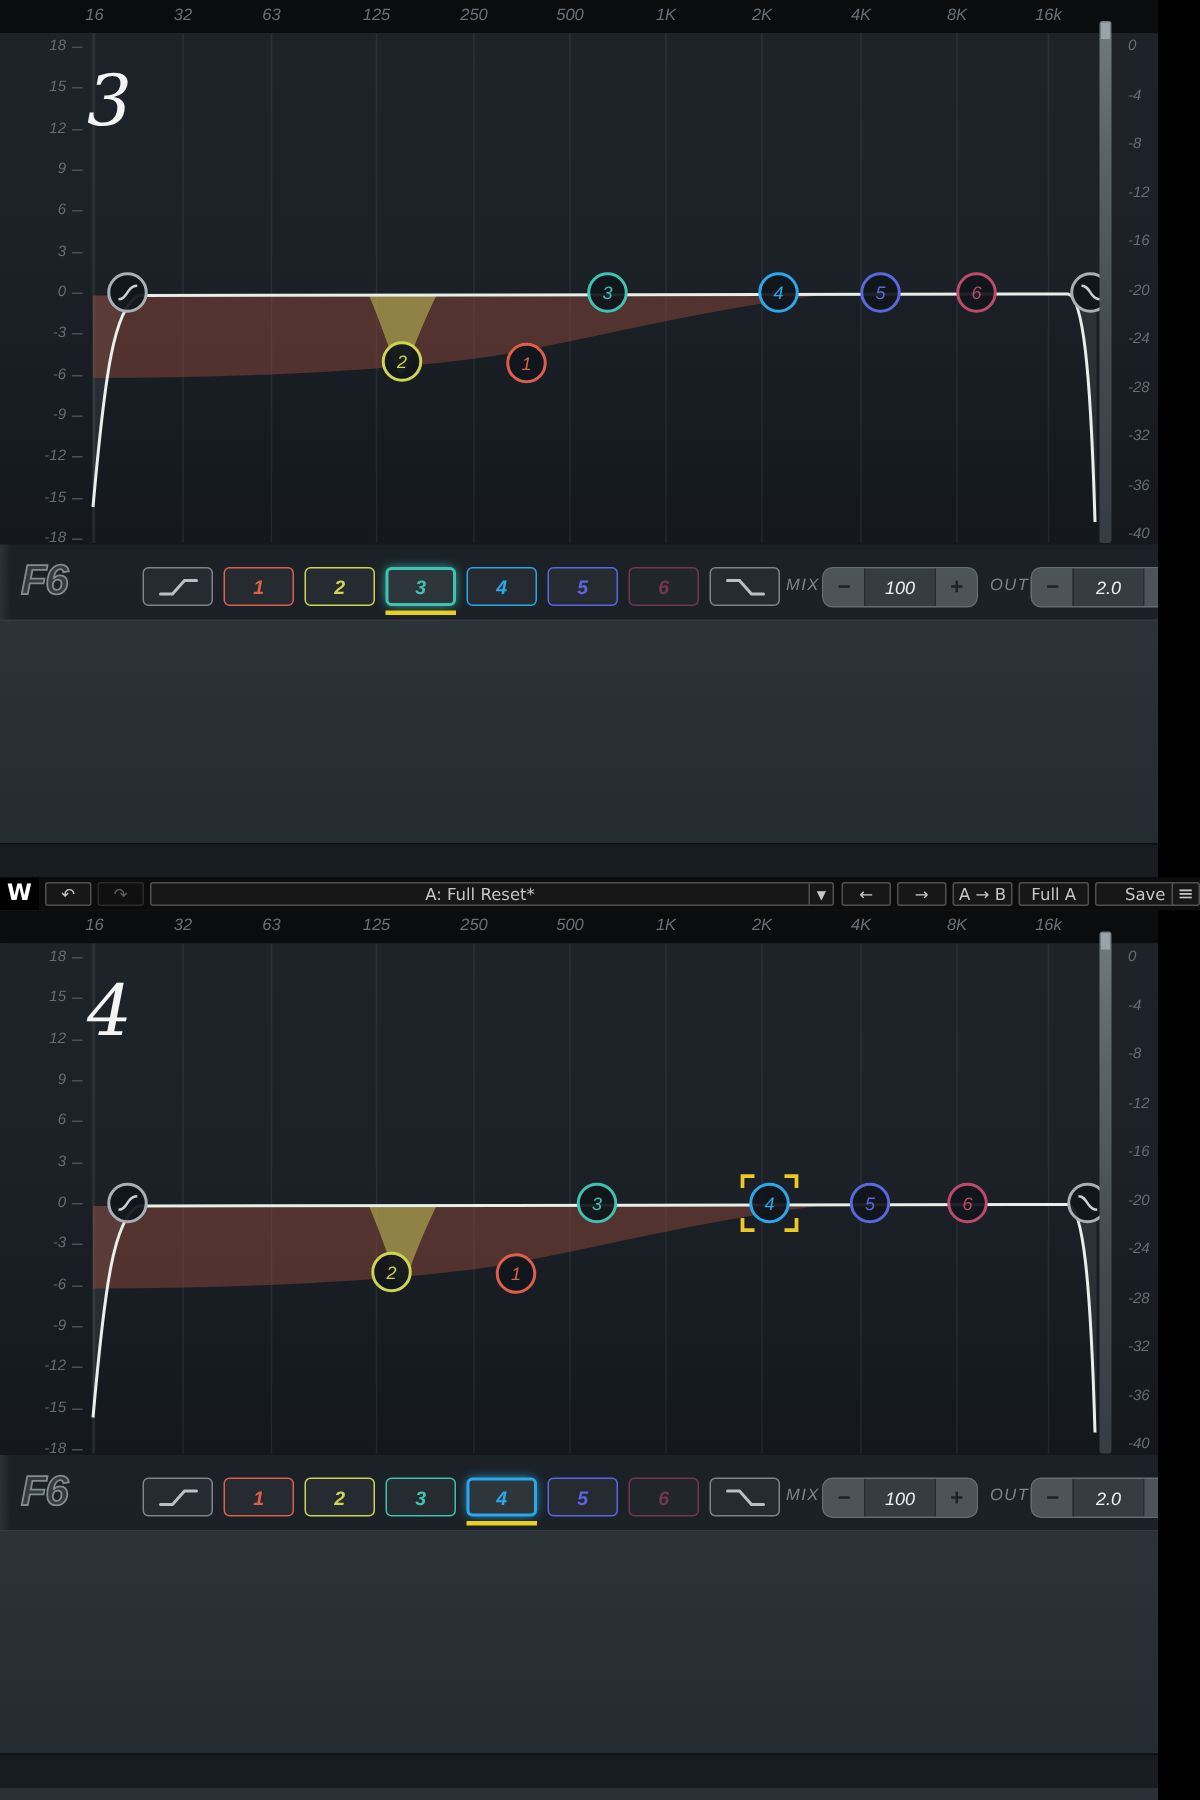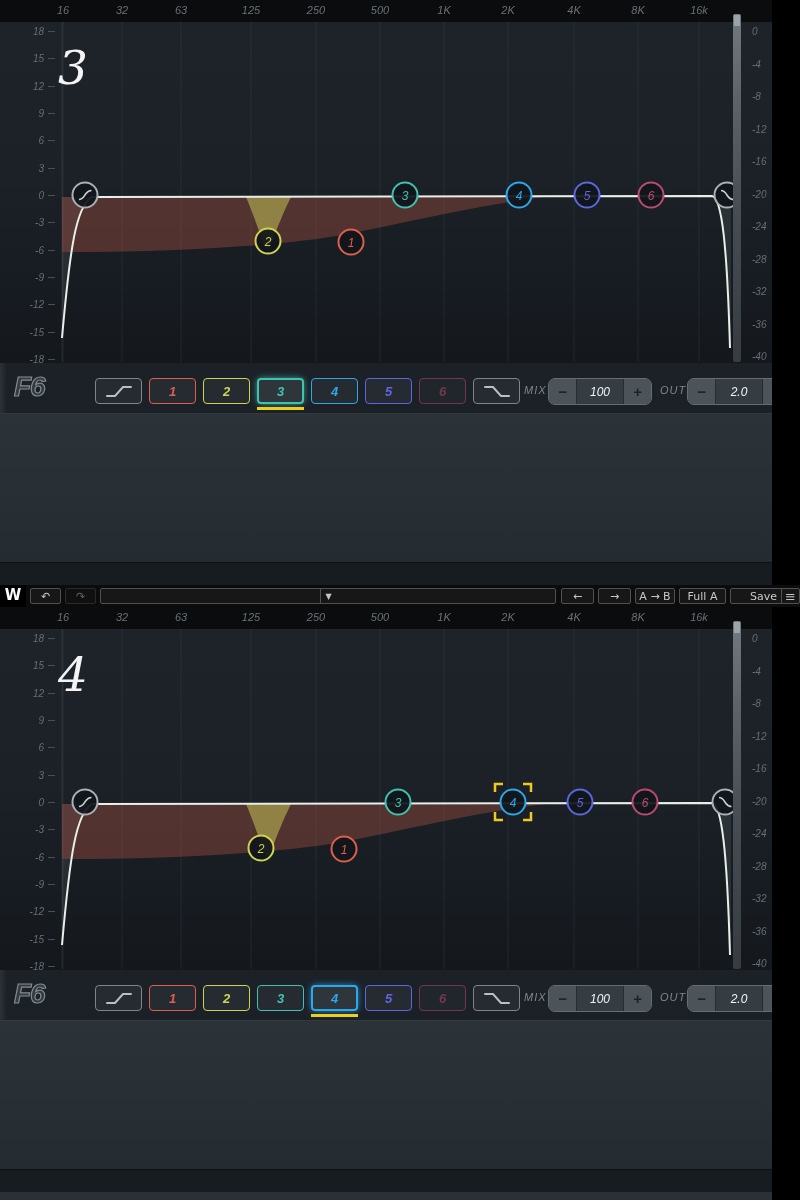--- a/index.html
+++ b/index.html
@@ -259,20 +259,21 @@
     </div>
   <div class="band-underline" style="left: 257px; background: rgb(233, 208, 31);"></div>
       </section>
     </div>
 
   <div id="toolbar">
     <div class="tb-logo">W</div>
     <div class="tb-btn" style="left:30px; width:31px">↶</div>
     <div class="tb-btn tb-dim" style="left:65px; width:31px">↷</div>
     <div class="tb-btn tb-preset" style="left:100px; width:456px">
+      <span class="preset-text">A: Full Reset*</span>
       <span class="preset-arrow">▼</span>
     </div>
     <div class="tb-btn" style="left:561px; width:33px">←</div>
     <div class="tb-btn" style="left:598px; width:33px">→</div>
     <div class="tb-btn" style="left:635px; width:40px">A → B</div>
     <div class="tb-btn" style="left:679px; width:47px">Full A</div>
     <div class="tb-btn" style="left:730px; width:67px">Save</div>
     <div class="tb-btn" style="left:781px; width:19px; font-size:13px">≡</div>
   </div>
 

